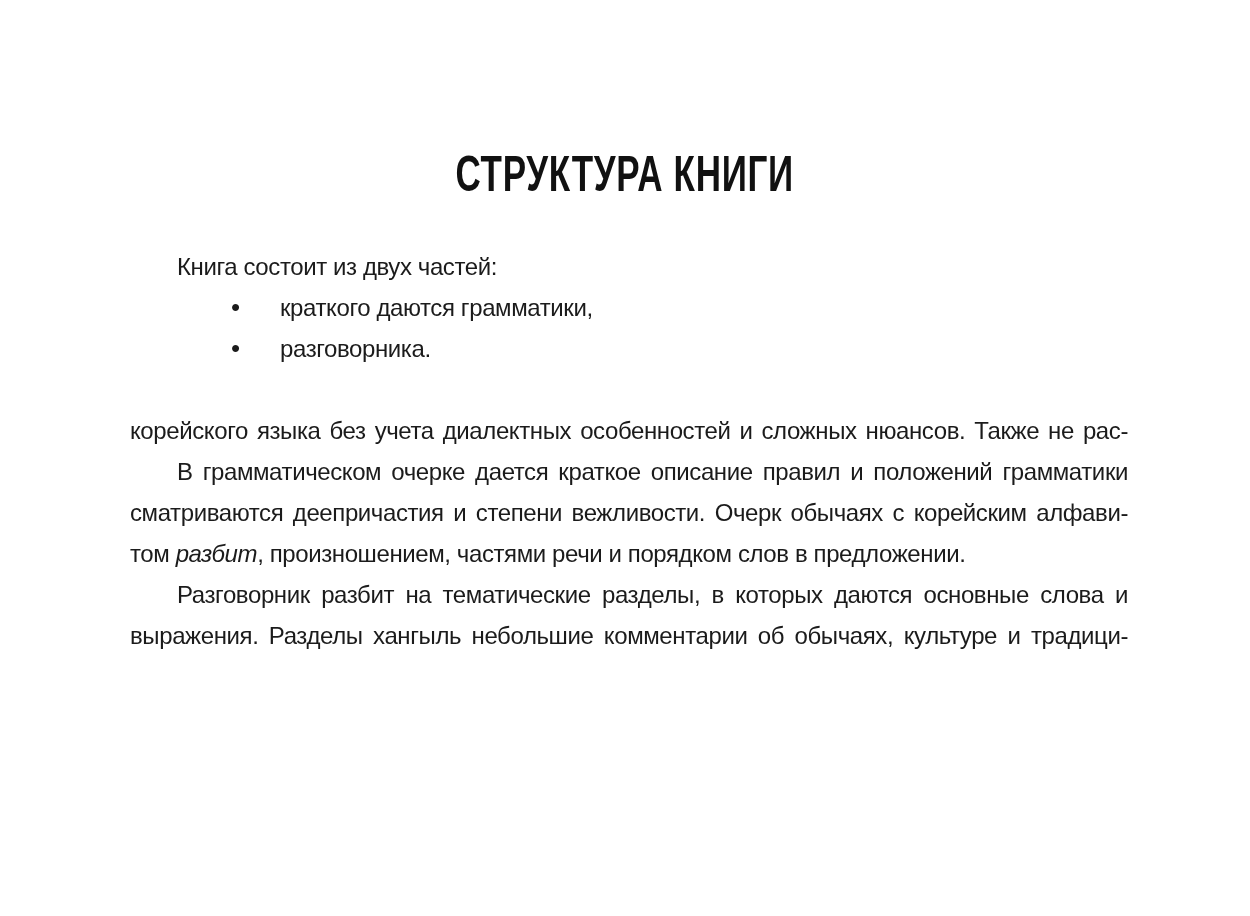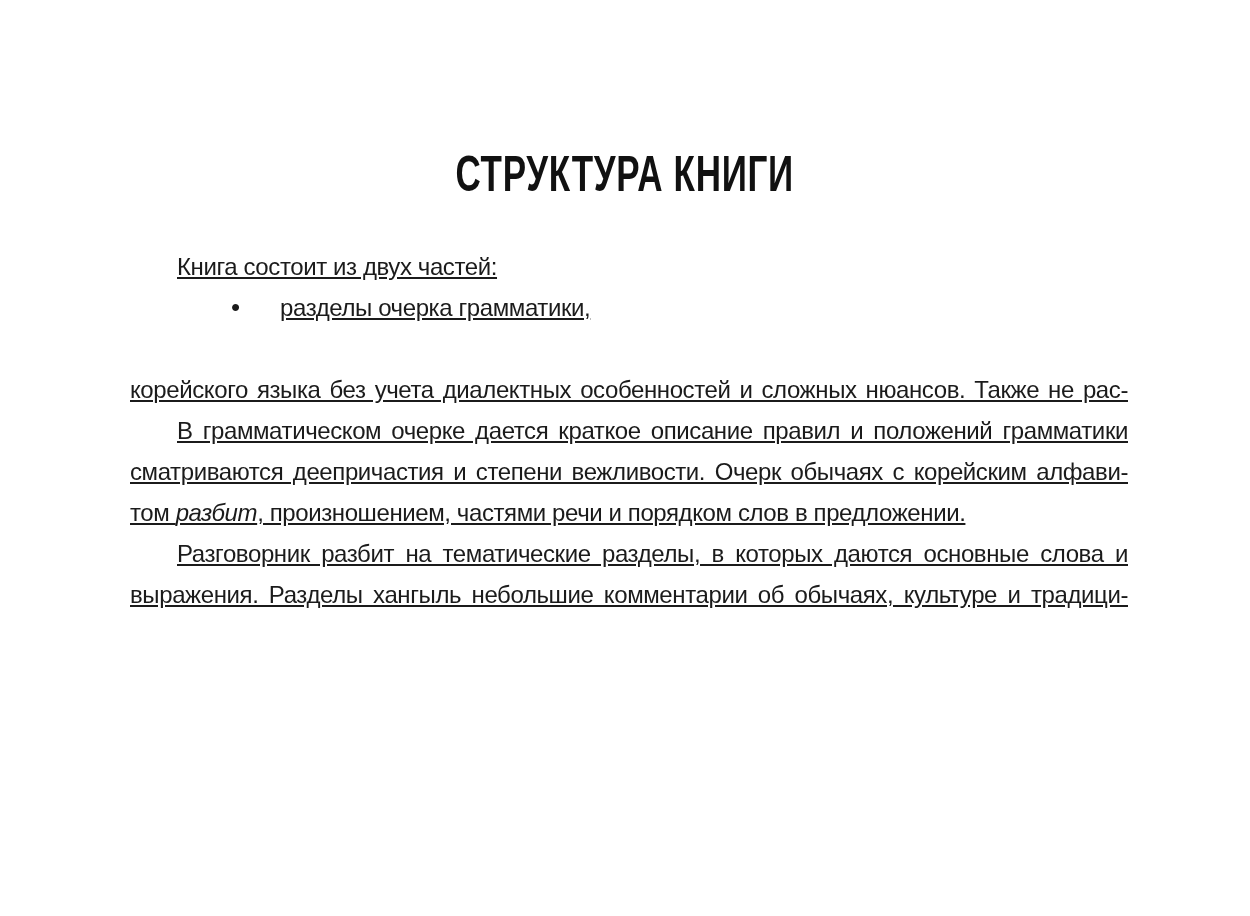--- a/index.html
+++ b/index.html
@@ -40,21 +40,20 @@
     position: absolute;
     left: 130px;
     top: 222px;
     width: 998px;
     font-size: 24px;
     line-height: 41px;
     letter-spacing: -0.4px;
   }
   .line {
     min-height: 41px;
-    text-decoration: underline;
   }
   .line.just {
     text-align: justify;
     text-align-last: justify;
   }
   .line.first {
     text-indent: 47px;
   }
   .intro {
     text-indent: 47px;
@@ -79,23 +78,26 @@
 
 <div class="page">
 
   <h1 class="title"><span class="title-inner">СТРУКТУРА КНИГИ</span></h1>
 
   <div class="content">
 
     <div class="line intro">Книга состоит из двух частей:</div>
 
     <div class="line bullet-row">
-      <span class="bullet">•</span><span class="bullet-text">разделы очерка грамматики,</span>
+      <span class="bullet">•</span><span class="bullet-text">краткого даются грамматики,</span>
     </div>
 
+    <div class="line bullet-row">
+      <span class="bullet">•</span><span class="bullet-text">разговорника.</span>
+    </div>
 
     <div class="spacer"></div>
 
     <div id="paragraphs">
         <div>
           <div class="line just"><span>корейского языка без учета диалектных особенностей и сложных нюансов. Также не рас-</span></div>
           <div class="line just first"><span>В грамматическом очерке дается краткое описание правил и положений грамматики</span></div>
           <div class="line just"><span>сматриваются деепричастия и степени вежливости. Очерк обычаях с корейским алфави-</span></div>
           <div class="line"><span>том </span><span class="em">разбит</span><span>, произношением, частями речи и порядком слов в предложении.</span></div>
         </div>

